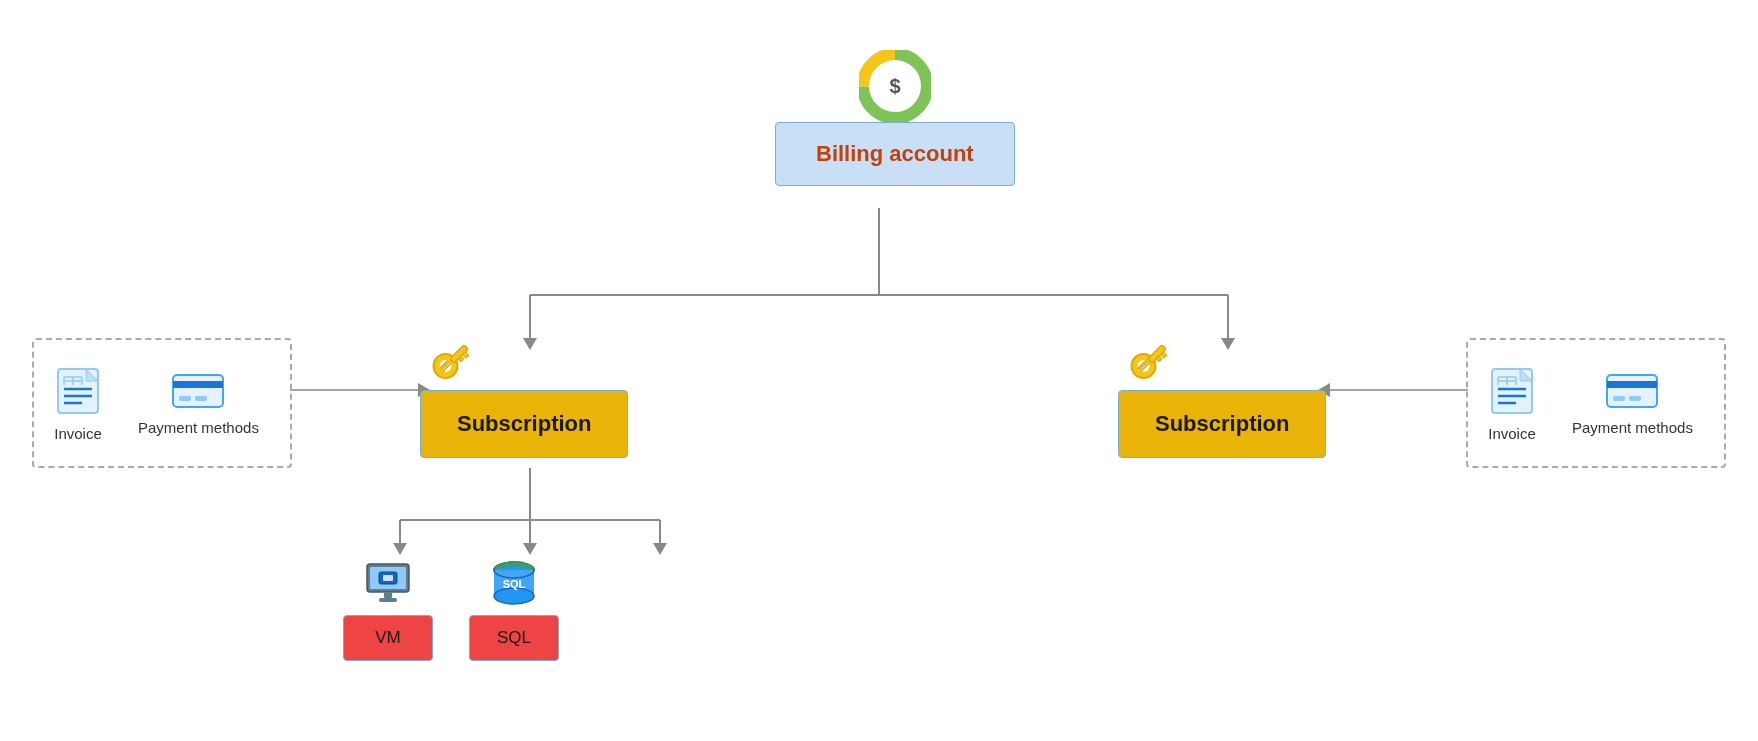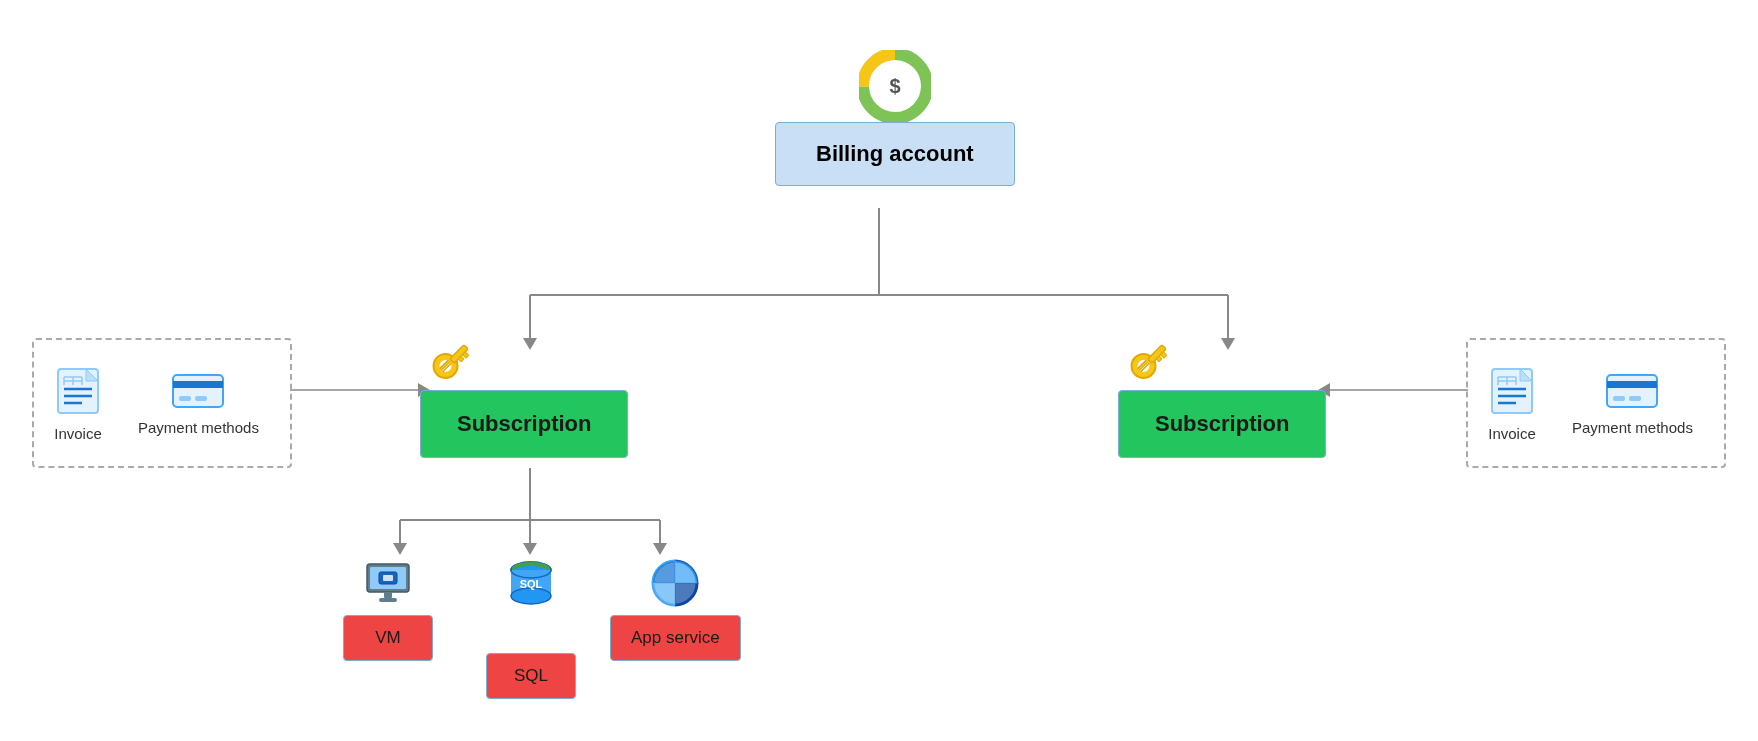--- a/index.html
+++ b/index.html
@@ -37,35 +37,35 @@
       align-items: center;
     }
 
     .billing-box {
       background: #c8dff5;
       border: 1.5px solid #7baed4;
       border-radius: 4px;
       padding: 18px 40px;
       font-size: 22px;
       font-weight: 600;
-      color: #000000;
+      color: #c2410c;
       text-align: center;
       min-width: 200px;
     }
 
     
     .subscription-node {
       position: absolute;
       display: flex;
       flex-direction: column;
       align-items: center;
     }
 
     .subscription-box {
-      background: #22c55e;
+      background: #eab308;
       border: 1.5px solid #7baed4;
       border-radius: 4px;
       padding: 20px 36px;
       font-size: 22px;
       font-weight: 600;
       color: #1a1a1a;
       text-align: center;
       min-width: 200px;
       position: relative;
     }
@@ -271,21 +271,21 @@
 
         <rect x="23" y="36" width="8" height="6" rx="1" fill="#607d8b"></rect>
         <rect x="18" y="42" width="18" height="4" rx="2" fill="#607d8b"></rect>
       </svg>
     </div>
     <div class="resource-box">
       <span>VM</span>
     </div>
   </div>
 
-  <div class="resource-node" style="left: 486px; top: 555px; gap: 38px;">
+  <div class="resource-node" style="left: 469px; top: 555px;">
     <div class="resource-icon-wrap">
       <svg class="sql-icon-svg" viewBox="0 0 54 54">
 
         <ellipse cx="27" cy="14" rx="20" ry="8" fill="#2196f3" stroke="#1565c0" stroke-width="1.5"></ellipse>
 
         <rect x="7" y="14" width="40" height="26" fill="#42a5f5"></rect>
 
         <ellipse cx="27" cy="40" rx="20" ry="8" fill="#2196f3" stroke="#1565c0" stroke-width="1.5"></ellipse>
 
         <text x="27" y="32" text-anchor="middle" font-size="11" font-weight="bold" fill="white">SQL</text>
@@ -293,44 +293,20 @@
         <ellipse cx="27" cy="14" rx="20" ry="8" fill="none" stroke="#1565c0" stroke-width="1.5"></ellipse>
 
         <path d="M 10 12 A 18 6 0 0 1 44 12" fill="none" stroke="#43a047" stroke-width="4" stroke-linecap="round"></path>
       </svg>
     </div>
     <div class="resource-box">
       <span>SQL</span>
     </div>
   </div>
 
-  <div class="resource-node" style="left: 610px; top: 555px;">
-    <div class="resource-icon-wrap">
-      <svg class="appservice-icon-svg" viewBox="0 0 54 54">
-
-        <circle cx="27" cy="27" r="22" fill="#e3f2fd" stroke="#90caf9" stroke-width="1.5"></circle>
-
-        <path d="M 5 27 A 22 22 0 0 1 27 5" fill="none" stroke="#42a5f5" stroke-width="3"></path>
-        <path d="M 27 5 A 22 22 0 0 1 49 27" fill="none" stroke="#1565c0" stroke-width="3"></path>
-        <path d="M 49 27 A 22 22 0 0 1 27 49" fill="none" stroke="#0d47a1" stroke-width="3"></path>
-        <path d="M 27 49 A 22 22 0 0 1 5 27" fill="none" stroke="#42a5f5" stroke-width="3"></path>
-
-        <line x1="5" y1="27" x2="49" y2="27" stroke="#90caf9" stroke-width="1.5"></line>
-        <line x1="27" y1="5" x2="27" y2="49" stroke="#90caf9" stroke-width="1.5"></line>
-
-        <path d="M 27 27 L 5 27 A 22 22 0 0 1 27 5 Z" fill="#1976d2" opacity="0.7"></path>
-        <path d="M 27 27 L 27 5 A 22 22 0 0 1 49 27 Z" fill="#42a5f5" opacity="0.7"></path>
-        <path d="M 27 27 L 49 27 A 22 22 0 0 1 27 49 Z" fill="#0d47a1" opacity="0.7"></path>
-        <path d="M 27 27 L 27 49 A 22 22 0 0 1 5 27 Z" fill="#64b5f6" opacity="0.7"></path>
-      </svg>
-    </div>
-    <div class="resource-box" style="min-width:100px;">
-      <span>App service</span>
-    </div>
-  </div>
 
   <div class="side-box" style="left: 32px; top: 338px; width: 260px; height: 130px;">
     <div class="side-item">
       <svg class="invoice-icon-svg" viewBox="0 0 48 52">
 
         <rect x="4" y="4" width="40" height="44" rx="3" fill="#e3f2fd" stroke="#90caf9" stroke-width="2"></rect>
 
         <polygon points="32,4 44,16 32,16" fill="#bbdefb" stroke="#90caf9" stroke-width="1"></polygon>
 
         <line x1="10" y1="24" x2="38" y2="24" stroke="#1976d2" stroke-width="2.5"></line>

